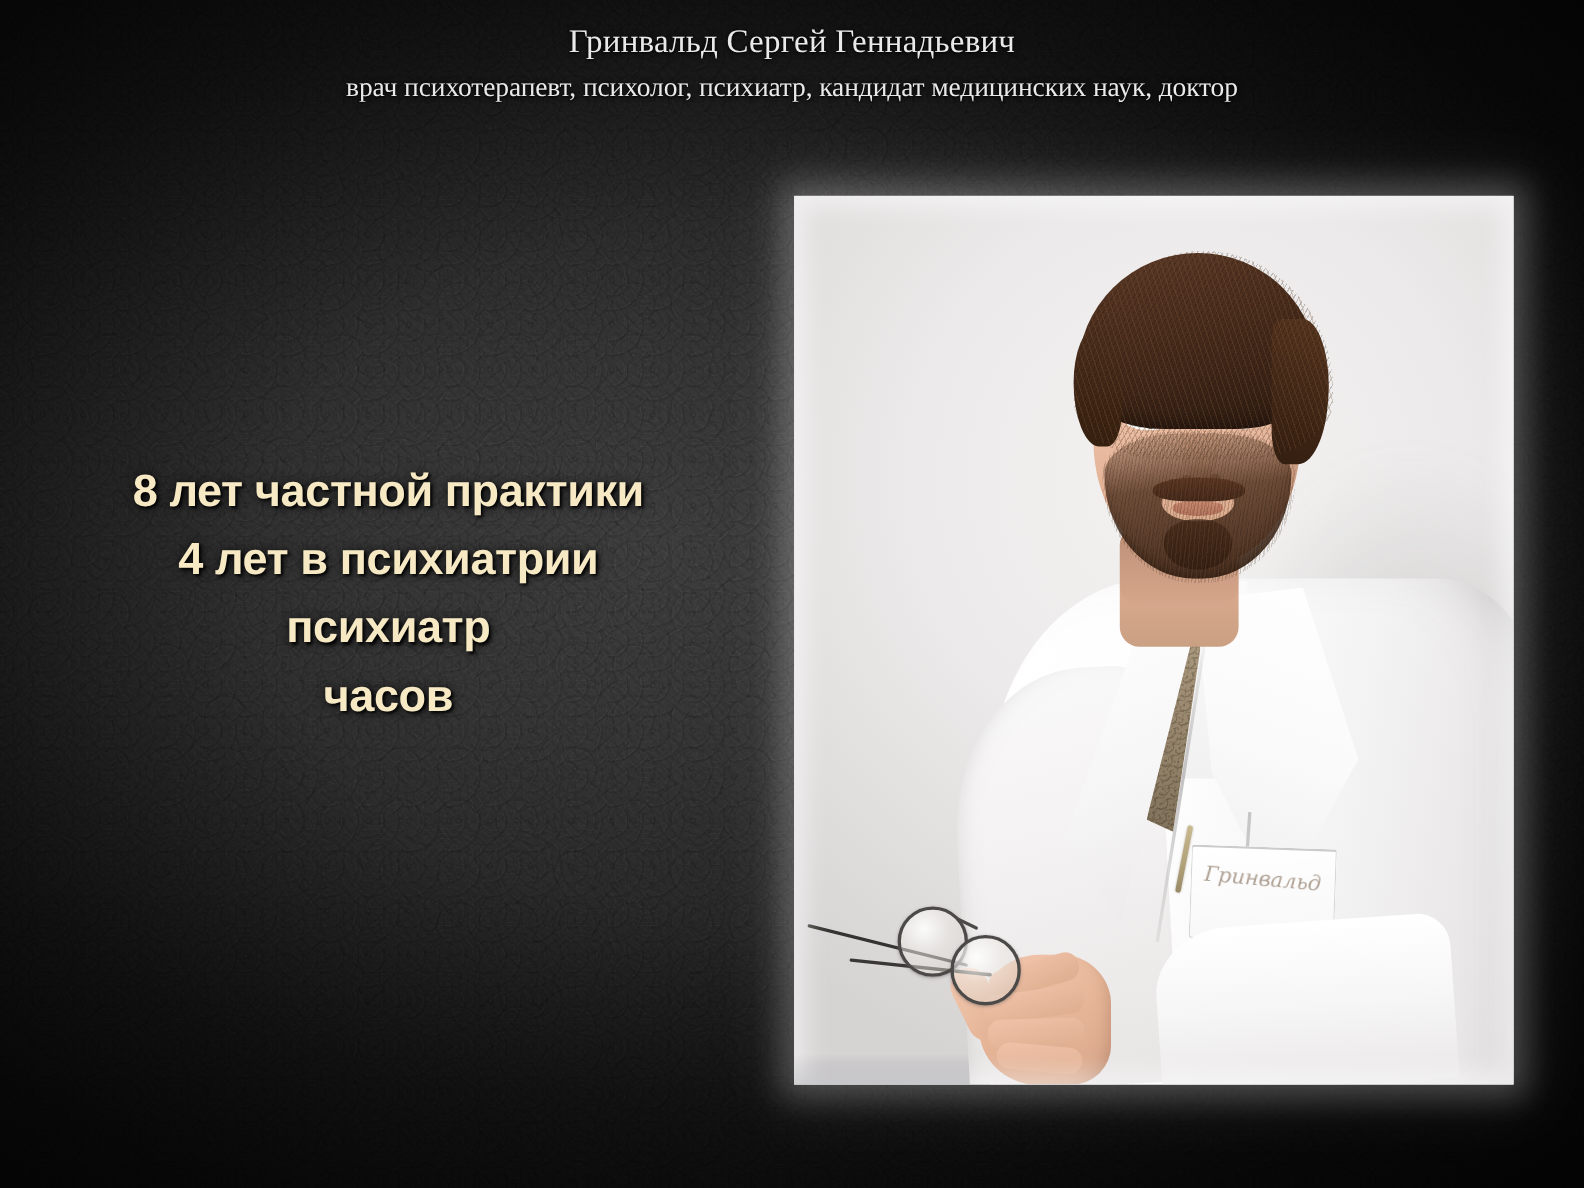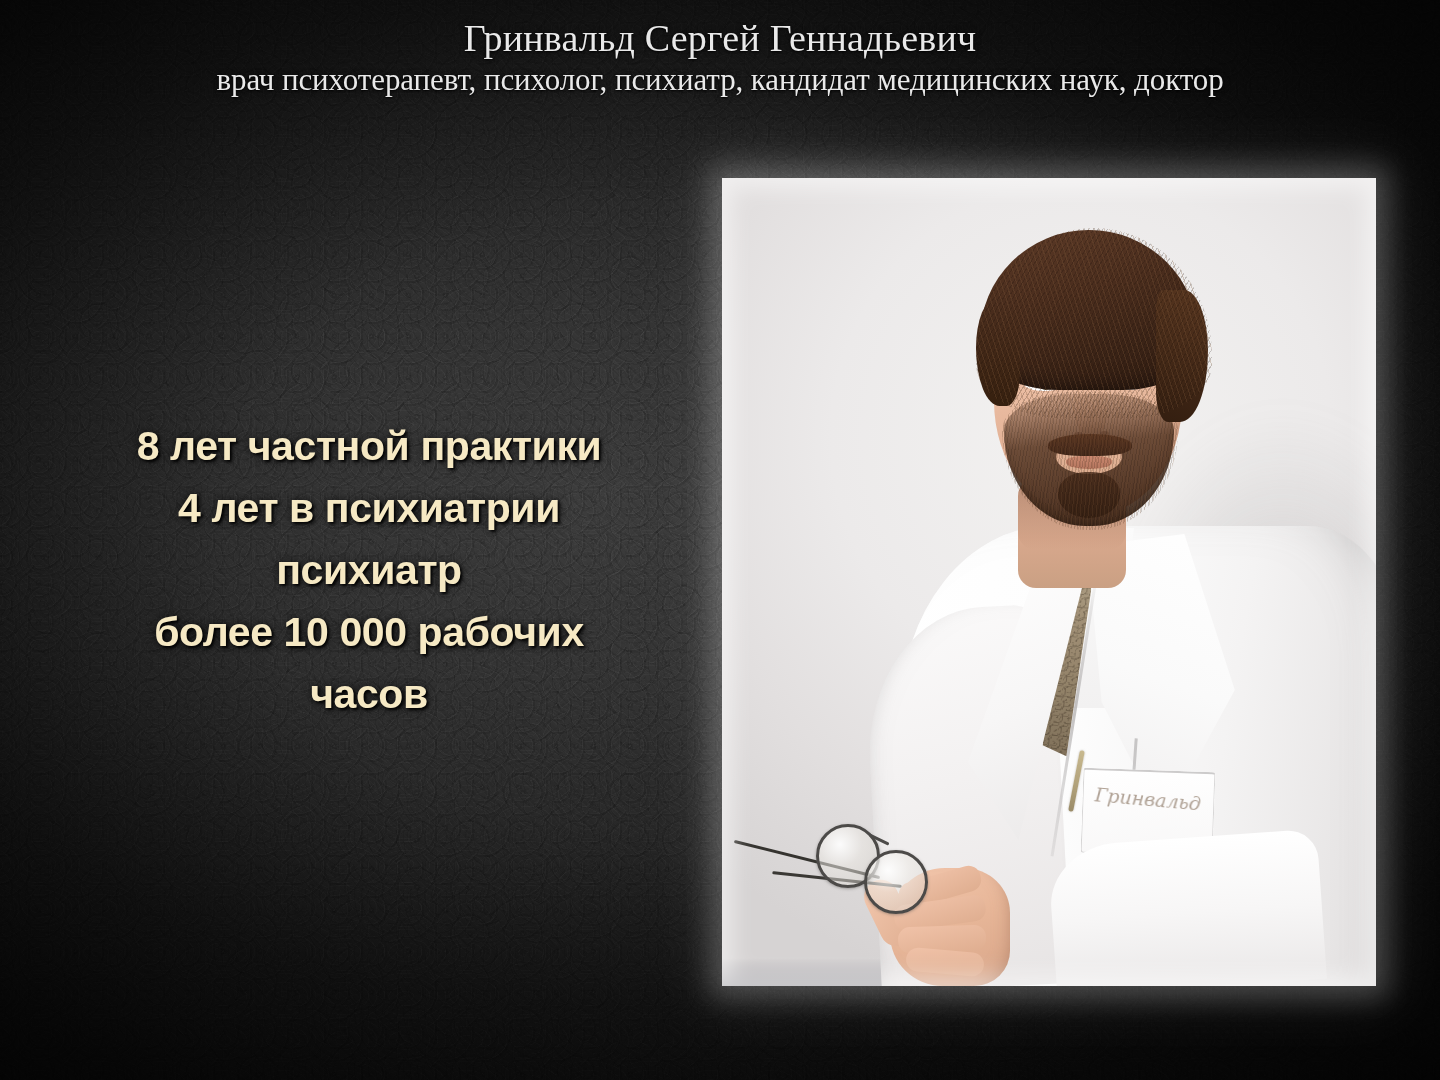--- a/index.html
+++ b/index.html
@@ -44,26 +44,26 @@
 
   
   .header{
     position:absolute;left:0;top:18px;width:1440px;
     text-align:center;
     color:#e9e9e9;
     font-family:"Liberation Serif", serif;
     text-shadow:0 1px 2px rgba(0,0,0,.9), 0 0 6px rgba(0,0,0,.6);
     z-index:6;
   }
-  .h-name{font-size:38px;line-height:40px;letter-spacing:.2px;}
-  .h-sub{font-size:31px;line-height:44px;padding:0 78px;letter-spacing:-.1px;}
+  .h-name{font-size:30px;line-height:40px;letter-spacing:.2px;}
+  .h-sub{font-size:25px;line-height:44px;padding:0 78px;letter-spacing:-.1px;}
 
   
   .stats{
-    position:absolute;left:44px;top:415px;width:650px;
+    position:absolute;left:28px;top:415px;width:650px;
     text-align:center;
     color:#f6e9c4;
     font-weight:bold;
     font-size:41px;
     line-height:62px;
     letter-spacing:-.4px;
     text-shadow:2px 2px 3px rgba(0,0,0,.95), 0 0 10px rgba(0,0,0,.7);
     z-index:6;
   }
   .stats div{white-space:nowrap;}
@@ -364,21 +364,20 @@
 
   <div class="header">
     <div class="h-name">Гринвальд Сергей Геннадьевич</div>
     <div class="h-sub">врач психотерапевт, психолог, психиатр, кандидат медицинских наук, доктор</div>
   </div>
 
   <div class="stats">
     <div>8 лет частной практики</div>
     <div>4 лет в психиатрии</div>
     <div>психиатр</div>
-    <div>более 10 000 рабочих</div>
     <div>часов</div>
   </div>
 
   <div class="photo-wrap">
     <div class="photo">
       <div class="studio-bg"></div>
       <div class="fig-shadow"></div>
       <div class="studio-floor"></div>
 
       <div class="figure">

